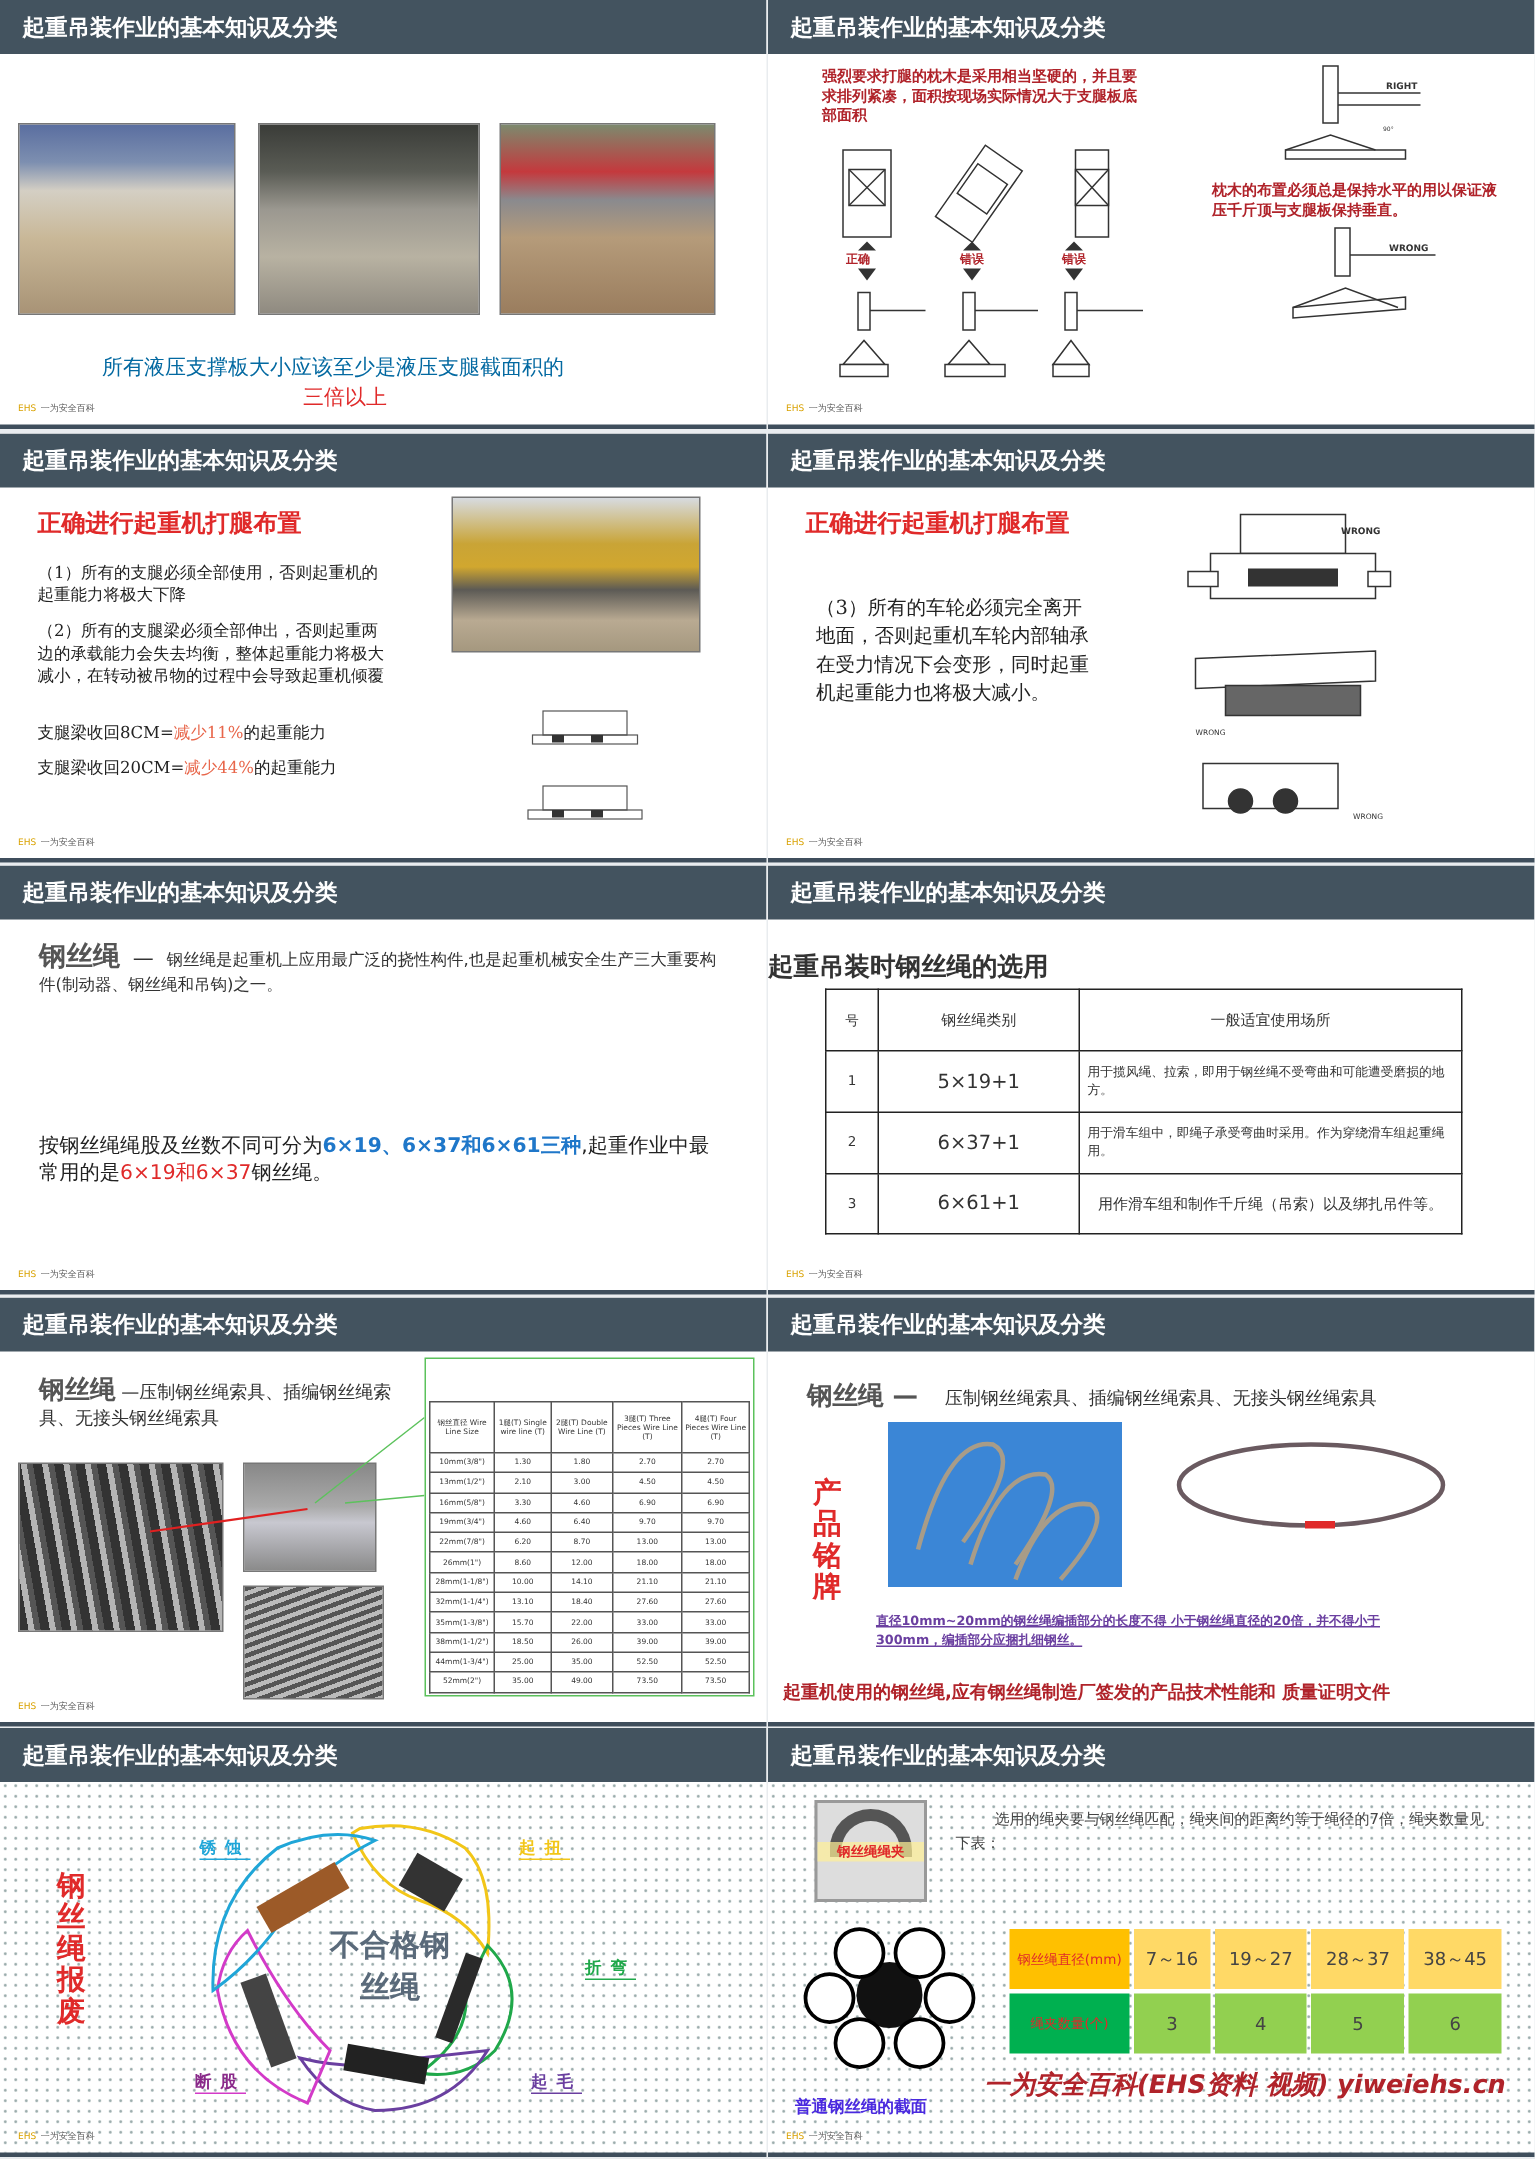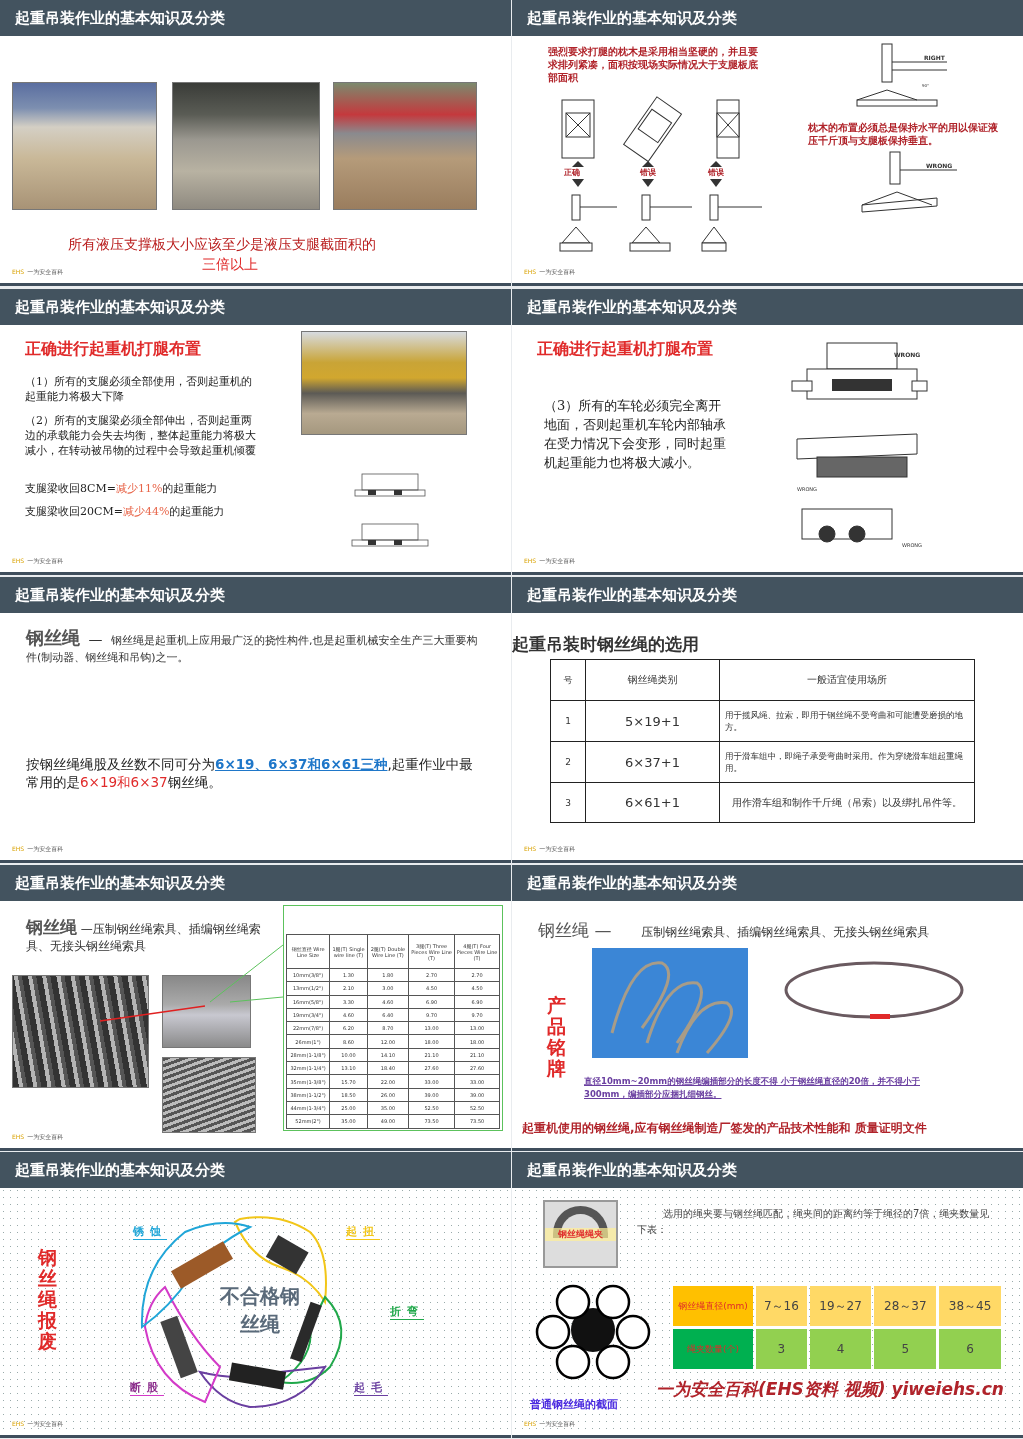--- a/index.html
+++ b/index.html
@@ -18,21 +18,21 @@
 table{border-collapse:collapse}
 </style>
 </head>
 <body>
 
 <div class="slide" style="left:0;top:0">
   <div class="hdr">起重吊装作业的基本知识及分类</div>
   <div class="ph" style="left:12px;top:82px;width:145px;height:128px;background:linear-gradient(180deg,#5a6ea0 0%,#7d8fb0 20%,#d4cfc4 35%,#c9b898 60%,#a89376 100%)"></div>
   <div class="ph" style="left:172px;top:82px;width:148px;height:128px;background:linear-gradient(180deg,#3a3c38 0%,#5a5c55 25%,#9b9890 45%,#b8b2a2 70%,#8f8a80 100%)"></div>
   <div class="ph" style="left:333px;top:82px;width:144px;height:128px;background:linear-gradient(180deg,#7c8a6e 0%,#c4393d 25%,#8a8a8e 40%,#b59b7a 60%,#9a7d5e 100%)"></div>
-  <div class="t" style="left:68px;top:236px;font-size:14px;color:#b91c1c">所有液压支撑板大小应该至少是液压支腿截面积的</div>
+  <div class="t" style="left:68px;top:236px;font-size:14px;color:#0369a1">所有液压支撑板大小应该至少是液压支腿截面积的</div>
   <div class="t red" style="left:202px;top:256px;font-size:14px">三倍以上</div>
   <div class="ftr"><b>EHS</b><span>一为安全百科</span></div>
 </div>
 
 <div class="slide" style="left:512px;top:0">
   <div class="hdr">起重吊装作业的基本知识及分类</div>
   <div class="t darkred" style="left:36px;top:45px;width:215px;font-size:10px;font-weight:bold;line-height:13px">强烈要求打腿的枕木是采用相当坚硬的，并且要求排列紧凑，面积按现场实际情况大于支腿板底部面积</div>
   <svg class="t" style="left:40px;top:95px" width="215" height="160">
     <g stroke="#333" fill="#fff" stroke-width="1">
       <rect x="10" y="5" width="32" height="58"></rect>
@@ -152,21 +152,21 @@
 </div>
 
 <div class="slide" style="left:0;top:577px">
   <div class="hdr">起重吊装作业的基本知识及分类</div>
   <div class="t" style="left:26px;top:52px;width:455px;font-size:11px;line-height:17px;color:#333">
     <span style="font-size:18px;font-weight:bold;color:#555">钢丝绳</span>
     <span style="font-size:14px;margin:0 5px">—</span>
     <span>钢丝绳是起重机上应用最广泛的挠性构件,也是起重机械安全生产三大重要构件(制动器、钢丝绳和吊钩)之一。</span>
   </div>
   <div class="t" style="left:26px;top:178px;width:455px;font-size:13.5px;line-height:18px;color:#222">
-    <span>按钢丝绳绳股及丝数不同可分为</span><span class="blue" style="font-weight:bold;text-decoration:underline">6×19、6×37和6×61三种</span><span>,起重作业中最常用的是</span><span class="red">6×19和6×37</span><span>钢丝绳。</span>
+    <span>按钢丝绳绳股及丝数不同可分为</span><span class="blue" style="font-weight:bold;">6×19、6×37和6×61三种</span><span>,起重作业中最常用的是</span><span class="red">6×19和6×37</span><span>钢丝绳。</span>
   </div>
   <div class="ftr"><b>EHS</b><span>一为安全百科</span></div>
 </div>
 
 <div class="slide" style="left:512px;top:577px">
   <div class="hdr">起重吊装作业的基本知识及分类</div>
   <div class="t" style="left:0;width:100%;top:56px;text-align:left;font-size:17px;font-weight:bold;color:#333">起重吊装时钢丝绳的选用</div>
   <table class="t" style="left:38px;top:82px;width:425px;font-size:10px;color:#333">
     <tbody>
         <tr style="height:41px">
@@ -306,24 +306,24 @@
           </tr>
         </tbody>
     </table>
   </div>
   <div class="ftr"><b>EHS</b><span>一为安全百科</span></div>
 </div>
 
 <div class="slide" style="left:512px;top:865px">
   <div class="hdr">起重吊装作业的基本知识及分类</div>
   <div class="t" style="left:26px;top:54px;font-size:12px;color:#333">
-    <span style="font-size:17px;font-weight:normal;color:#555;margin-right:26px">钢丝绳 —</span>
+    <span style="font-size:17px;font-weight:bold;color:#555;margin-right:14px">钢丝绳 —</span>
     <span>压制钢丝绳索具、插编钢丝绳索具、无接头钢丝绳索具</span>
   </div>
-  <div class="t red" style="left:30px;top:130px;width:24px;font-size:19px;font-weight:bold;line-height:21px;text-align:right">产品铭牌</div>
+  <div class="t red" style="left:30px;top:120px;width:24px;font-size:19px;font-weight:bold;line-height:21px;text-align:left">产品铭牌</div>
   <div class="ph" style="left:80px;top:83px;width:156px;height:110px;background:#3b86d6;border:none">
     <svg width="156" height="110">
         <g fill="none" stroke="#a89c88" stroke-width="3">
       <path d="M20 85 Q40 10 70 15 Q90 25 50 80"></path>
           <path d="M55 95 Q75 30 105 35 Q120 45 85 95"></path>
           <path d="M85 105 Q105 50 135 55 Q150 65 115 105"></path>
         </g>
       </svg>
   </div>
   <svg class="t" style="left:270px;top:92px" width="185" height="65">

